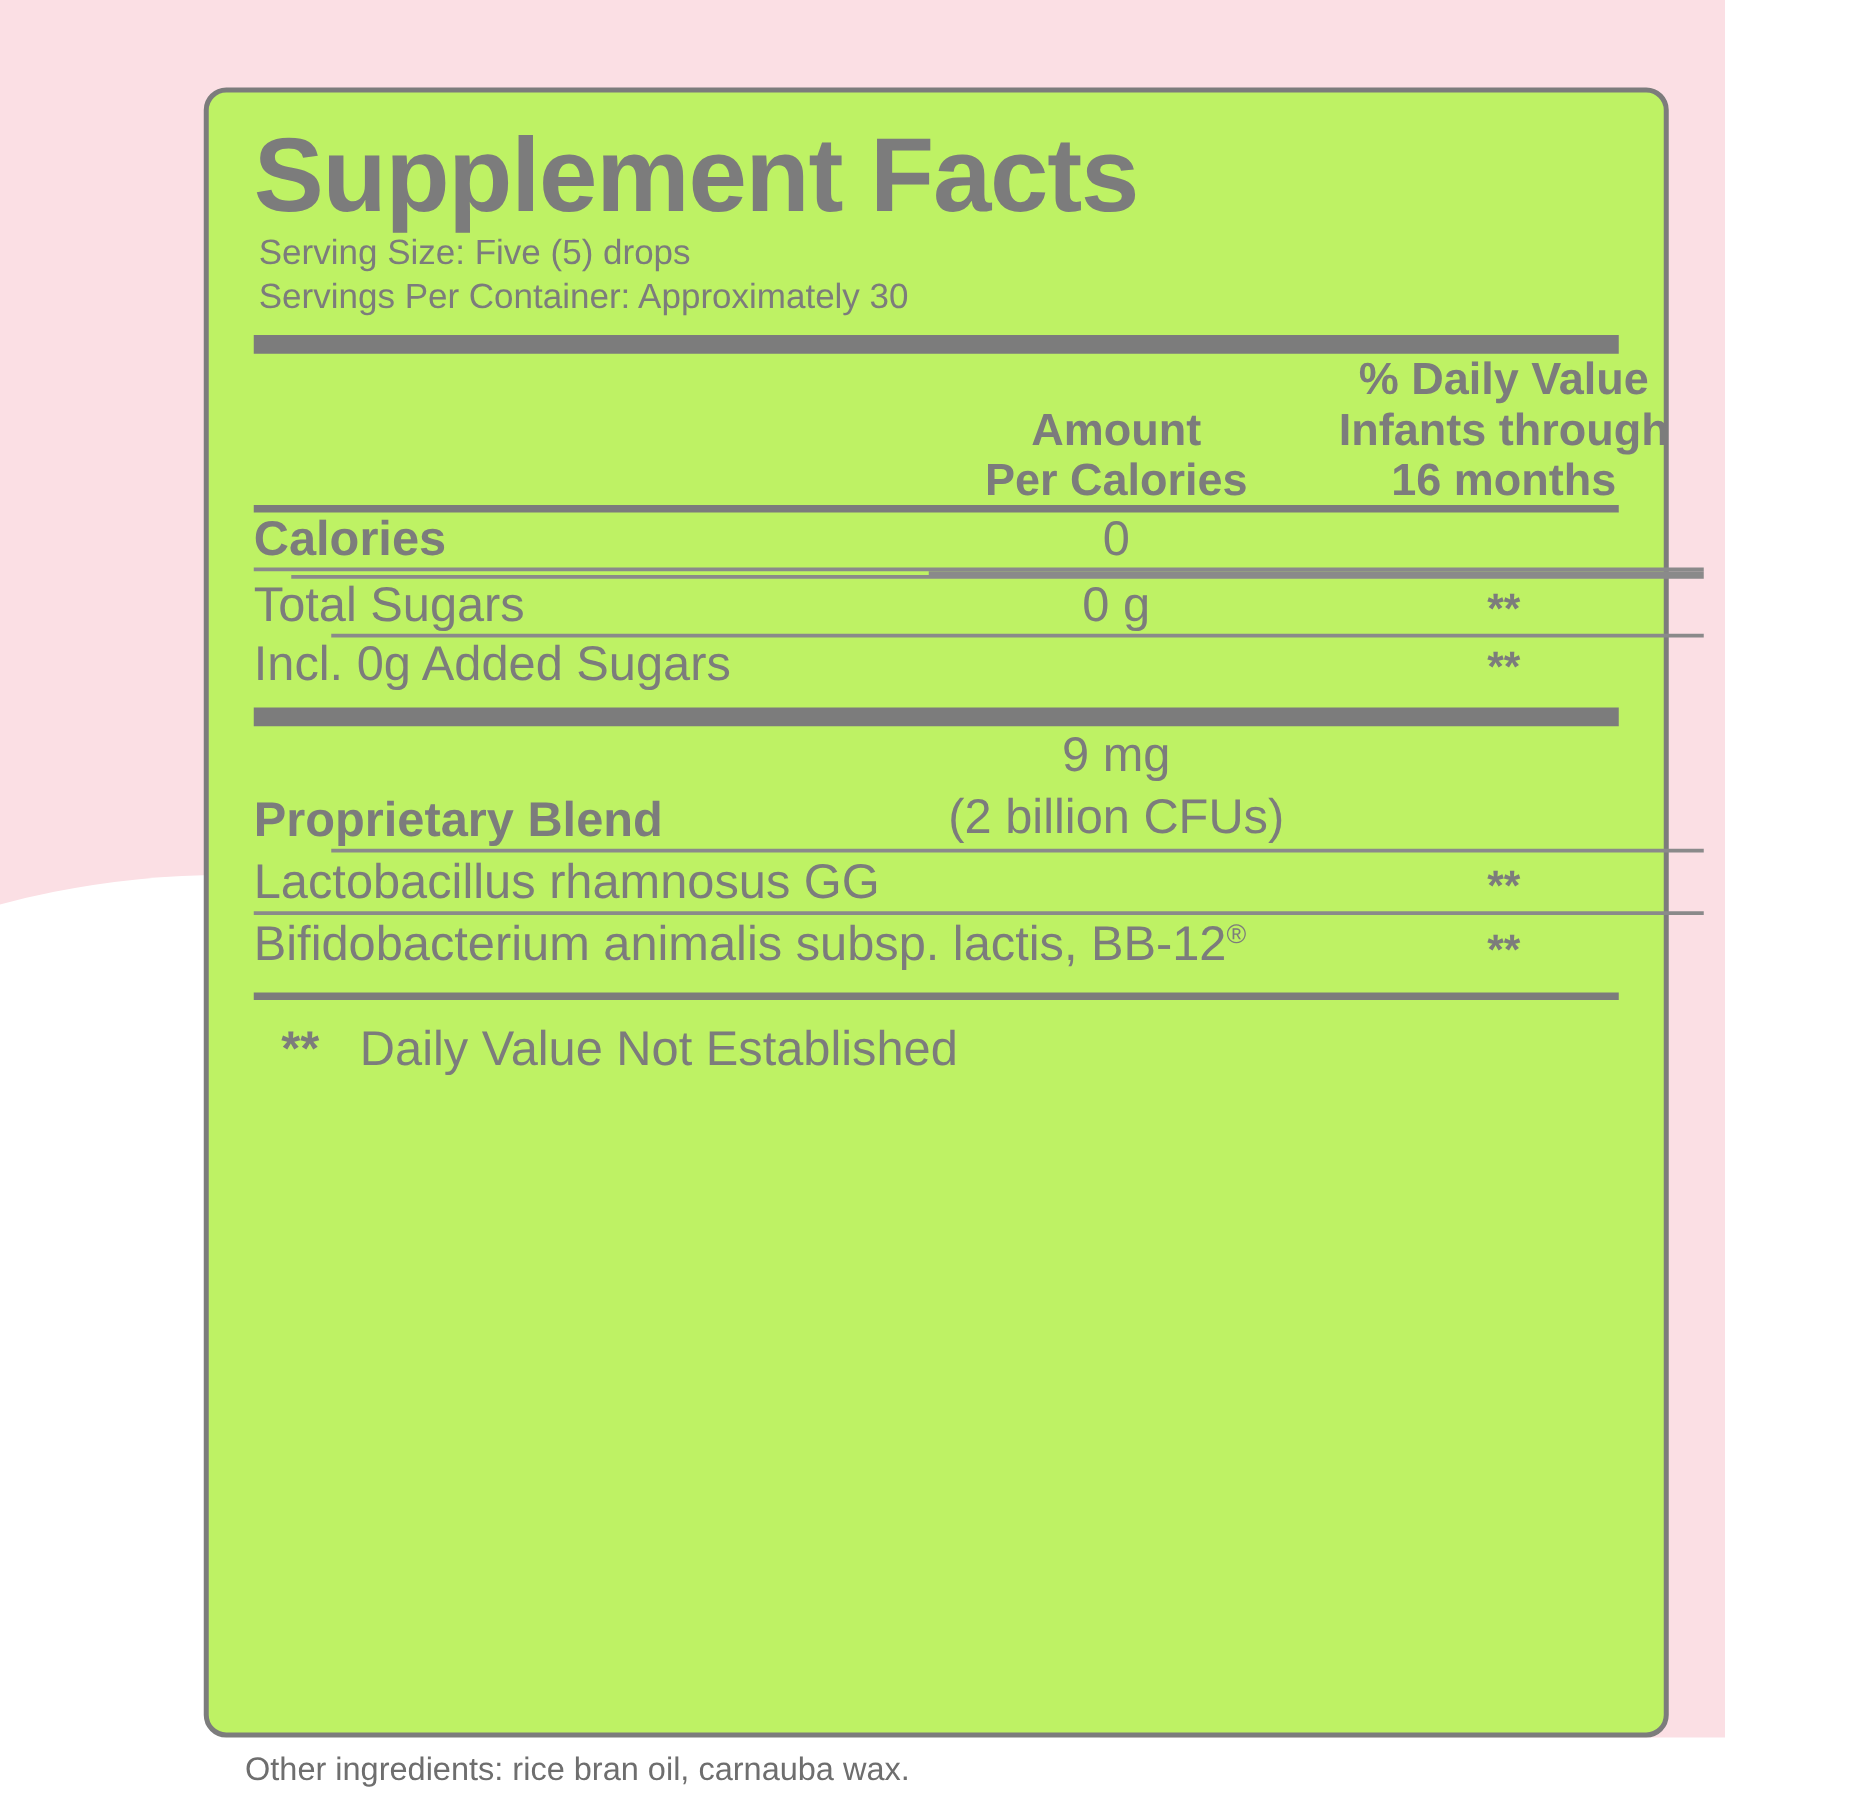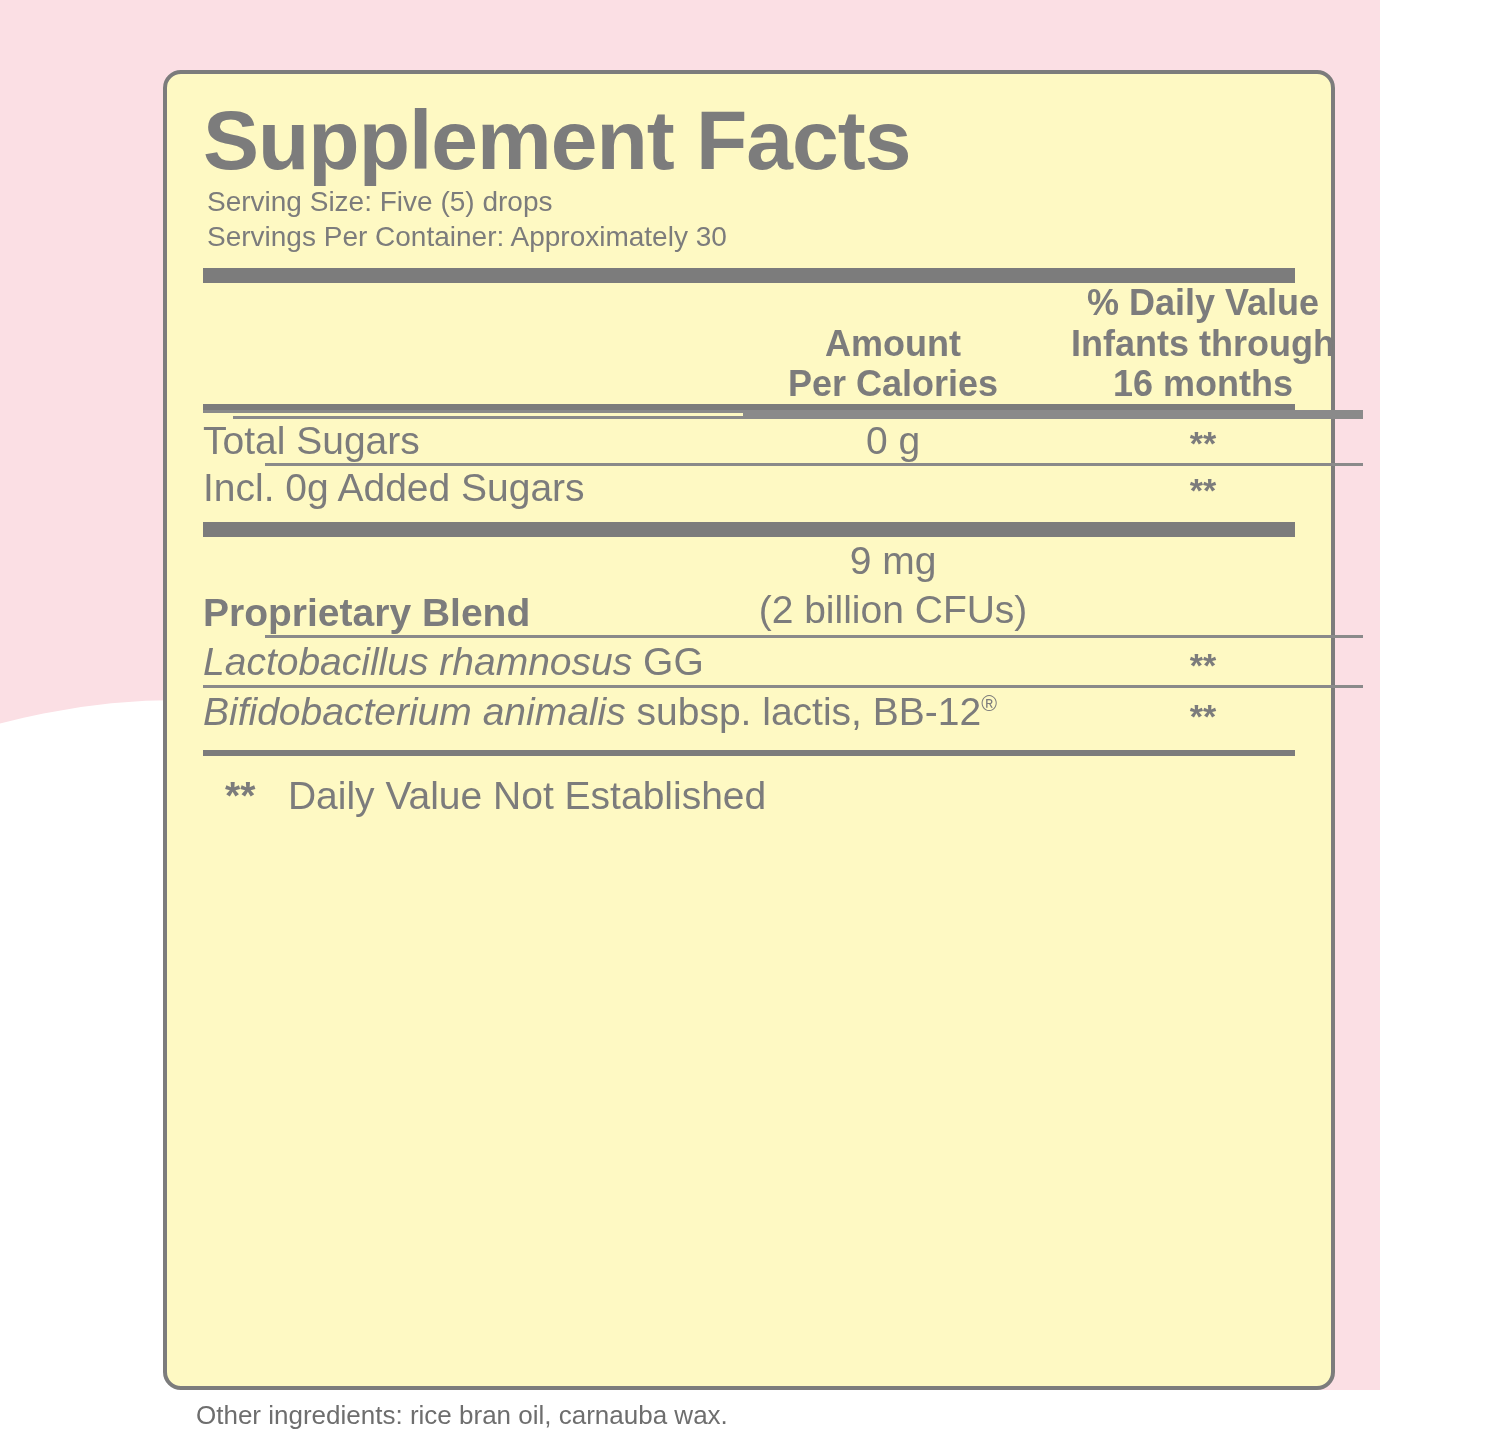--- a/index.html
+++ b/index.html
@@ -56,21 +56,21 @@
 
   
   .panel {
     position: absolute;
     left: 163px;
     top: 70px;
     width: 1172px;
     height: 1320px;
     border: 4px solid #7c7c7c;
     border-radius: 18px;
-    background: #fef9c3;
+    background: #bef264;
     box-sizing: border-box;
     z-index: 2;
   }
 
   .inner {
     position: absolute;
     left: 36px;
     top: 22px;
     right: 36px;
   }
@@ -158,21 +158,21 @@
     font-weight: bold;
     vertical-align: bottom;
     padding-bottom: 14px;
   }
   .blend-amt {
     text-align: center;
     font-size: 39px;
     line-height: 1.25;
     padding-top: 6px;
   }
-  .ital { font-style: italic; }
+  .ital { }
 
   .species {
     font-size: 39px;
     line-height: 1.22;
     padding-top: 10px;
     padding-bottom: 10px;
     padding-left: 62px;
   }
 
   .footnote {
@@ -238,20 +238,25 @@
     <div class="rule-med"></div>
 
     <table class="facts">
       <colgroup>
         <col class="col-name">
         <col class="col-amt">
         <col class="col-dv">
       </colgroup>
 
       <tbody>
+          <tr>
+        <td class="row-bold">Calories</td>
+        <td class="row-plain val">0</td>
+        <td class="row-plain val"></td>
+      </tr>
       <tr>
             <td colspan="3">
               <div class="rule-thin"></div>
             </td>
           </tr>
 
       <tr>
             <td></td>
             <td colspan="2">
               <div class="rule-thin"></div>

